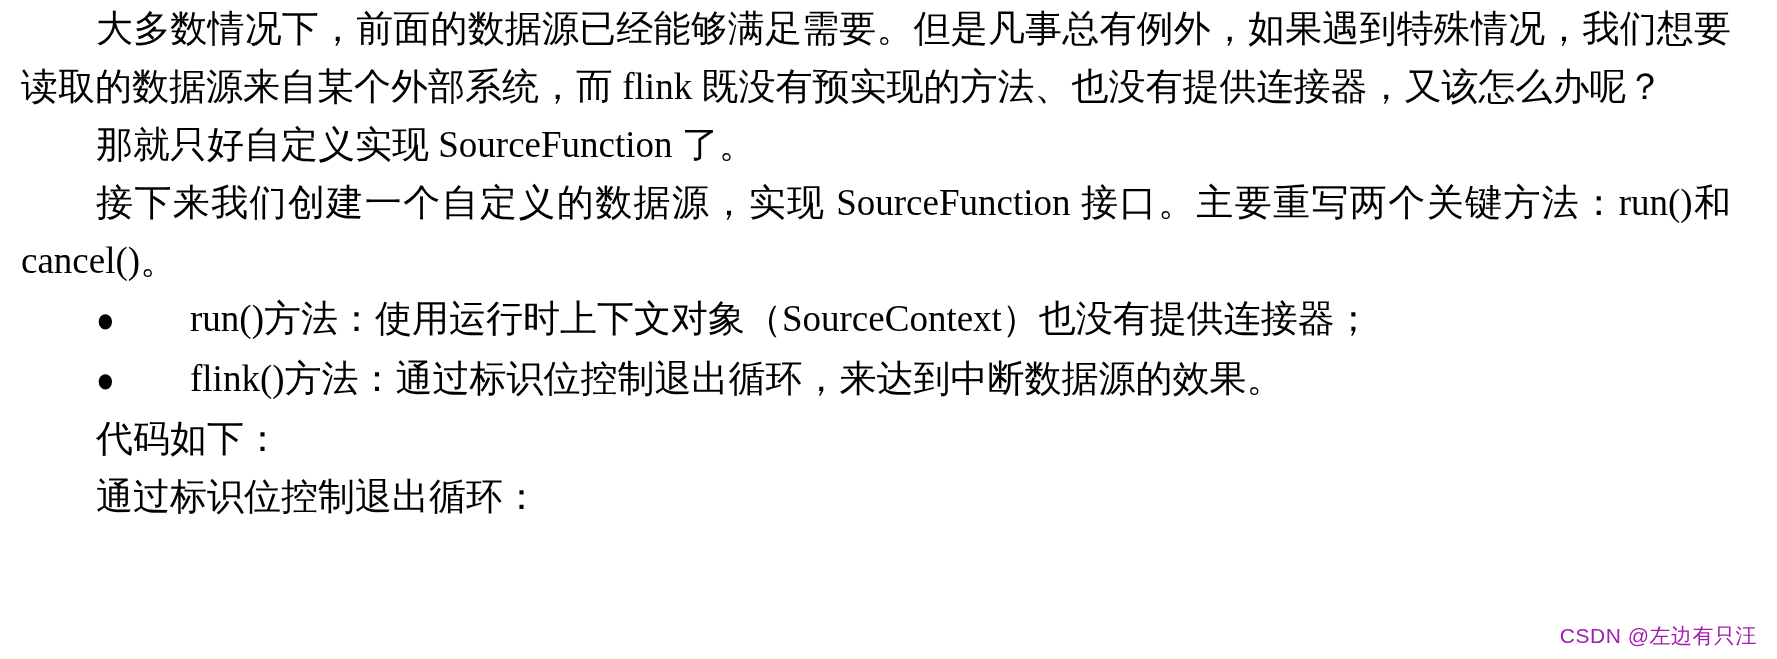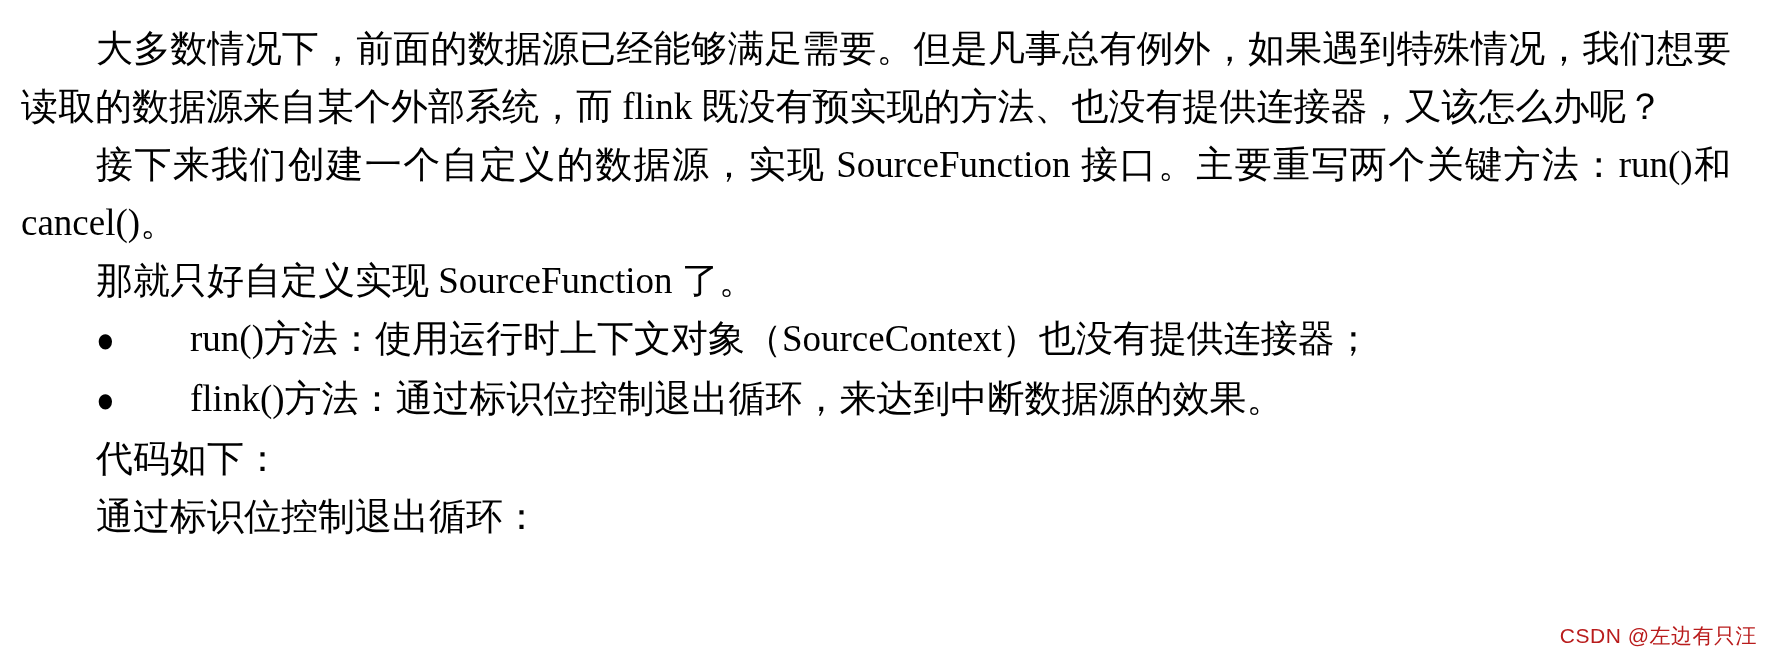--- a/index.html
+++ b/index.html
@@ -4,21 +4,21 @@
 <style>
   * { margin: 0; padding: 0; box-sizing: border-box; }
   html, body { width: 1777px; height: 659px; }
   body {
     background: #ffffff;
     position: relative;
     overflow: hidden;
     font-family: "Liberation Serif", "DejaVu Serif", serif;
   }
   .page {
-    padding: 20px 46px 0 21px;
+    padding: 0 46px 0 21px;
     color: #000000;
     font-size: 37px;
     line-height: 58px;
     text-align: justify;
   }
   .para { margin: 0; }
   .para-indent { text-indent: 75px; }
   .bullet-line {
     padding-left: 75px;
     text-indent: 0;
@@ -31,34 +31,34 @@
     font-size: 31px;
     vertical-align: baseline;
     transform: scaleY(1.15);
   }
   .watermark {
     position: absolute;
     right: 20px;
     bottom: 9px;
     font-family: "Liberation Sans", "DejaVu Sans", sans-serif;
     font-size: 21px;
-    color: #b91c1c;
+    color: #a21caf;
     letter-spacing: 0.5px;
   }
 </style>
 </head>
 <body>
 
 <div class="page">
 
   <p class="para para-indent">大多数情况下，前面的数据源已经能够满足需要。但是凡事总有例外，如果遇到特殊情况，我们想要读取的数据源来自某个外部系统，而 flink 既没有预实现的方法、也没有提供连接器，又该怎么办呢？</p>
 
+  <p class="para para-indent">那就只好自定义实现 SourceFunction 了。</p>
+
   <p class="para para-indent">接下来我们创建一个自定义的数据源，实现 SourceFunction 接口。主要重写两个关键方法：run()和 cancel()。</p>
-
-  <p class="para para-indent">那就只好自定义实现 SourceFunction 了。</p>
 
   <div class="para bullet-line">
     <span class="bullet-glyph">●</span><span>run()方法：使用运行时上下文对象（SourceContext）也没有提供连接器；</span>
   </div>
 
   <div class="para bullet-line">
     <span class="bullet-glyph">●</span><span>flink()方法：通过标识位控制退出循环，来达到中断数据源的效果。</span>
   </div>
 
   <p class="para para-indent">代码如下：</p>

